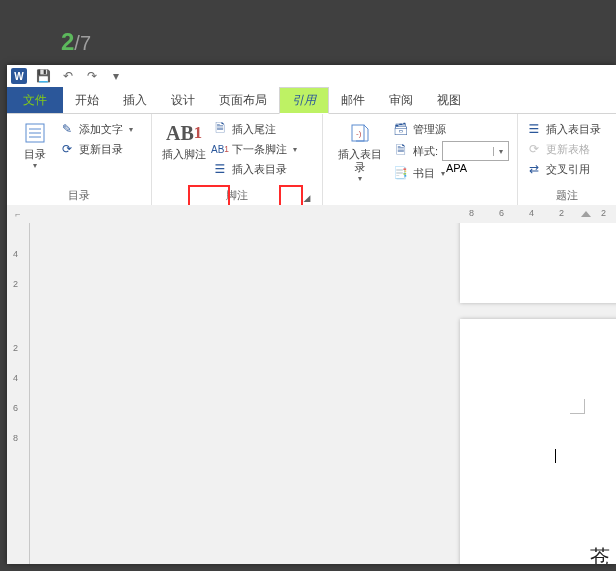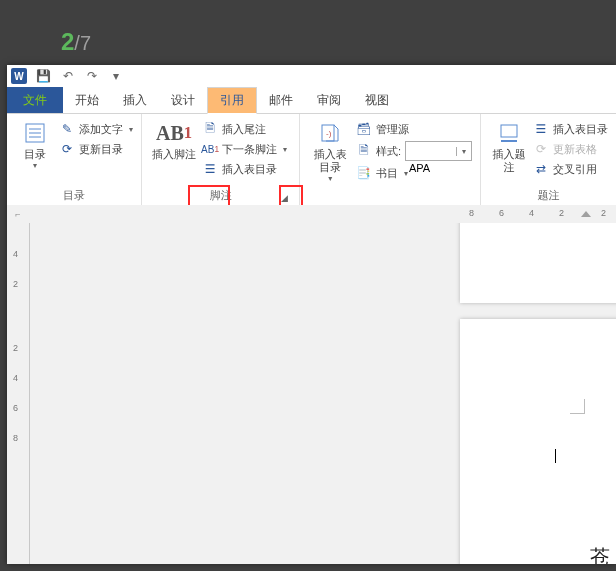--- a/index.html
+++ b/index.html
@@ -80,23 +80,24 @@
     cursor: pointer;
   }
   .tab.file {
     background: #2b579a;
     color: #84cc16;
     padding: 0 16px;
   }
   .tab.active {
     border: 1px solid #d4d4d4;
     border-bottom: 1px solid #fff;
-    background: #fdba74;
+    background: #bef264;
     color: #2b579a;
     margin-bottom: -1px;
+    font-style: italic;
   }
   
   .ribbon {
     height: 92px;
     background: #fff;
     border-bottom: 1px solid #d4d4d4;
     display: flex;
     position: relative;
   }
   .group {
@@ -305,20 +306,21 @@
       <div class="qa-icon">↶</div>
       <div class="qa-icon">↷</div>
       <div class="qa-icon">▾</div>
     </div>
 
     <div class="tabs">
       <div class="tab file">文件</div>
       <div class="tab">开始</div>
       <div class="tab">插入</div>
       <div class="tab">设计</div>
+      <div class="tab">页面布局</div>
       <div class="tab active">引用</div>
       <div class="tab">邮件</div>
       <div class="tab">审阅</div>
       <div class="tab">视图</div>
     </div>
 
     <div class="ribbon">
 
       <div class="group" style="width:132px">
         <div class="group-body">
@@ -410,29 +412,20 @@
               <span class="mini-ico">📑</span>
               <span>书目</span>
               <span class="caret">▾</span>
             </div>
           </div>
         </div>
       </div>
 
       <div class="group" style="flex:1;border-right:none">
         <div class="group-body">
-          <div class="big-btn">
-            <div class="ico">
-              <svg width="24" height="24" viewBox="0 0 24 24">
-                  <rect x="4" y="4" width="16" height="12" fill="#fff" stroke="#5b8bd0"></rect>
-                  <line x1="4" y1="20" x2="20" y2="20" stroke="#5b8bd0" stroke-width="2"></line>
-                </svg>
-            </div>
-            <div class="lbl">插入题注</div>
-          </div>
           <div class="stack">
             <div class="row-item">
               <span class="mini-ico">☰</span>
               <span>插入表目录</span>
             </div>
             <div class="row-item disabled">
               <span class="mini-ico" style="color:#c7c7c7">⟳</span>
               <span>更新表格</span>
             </div>
             <div class="row-item">

